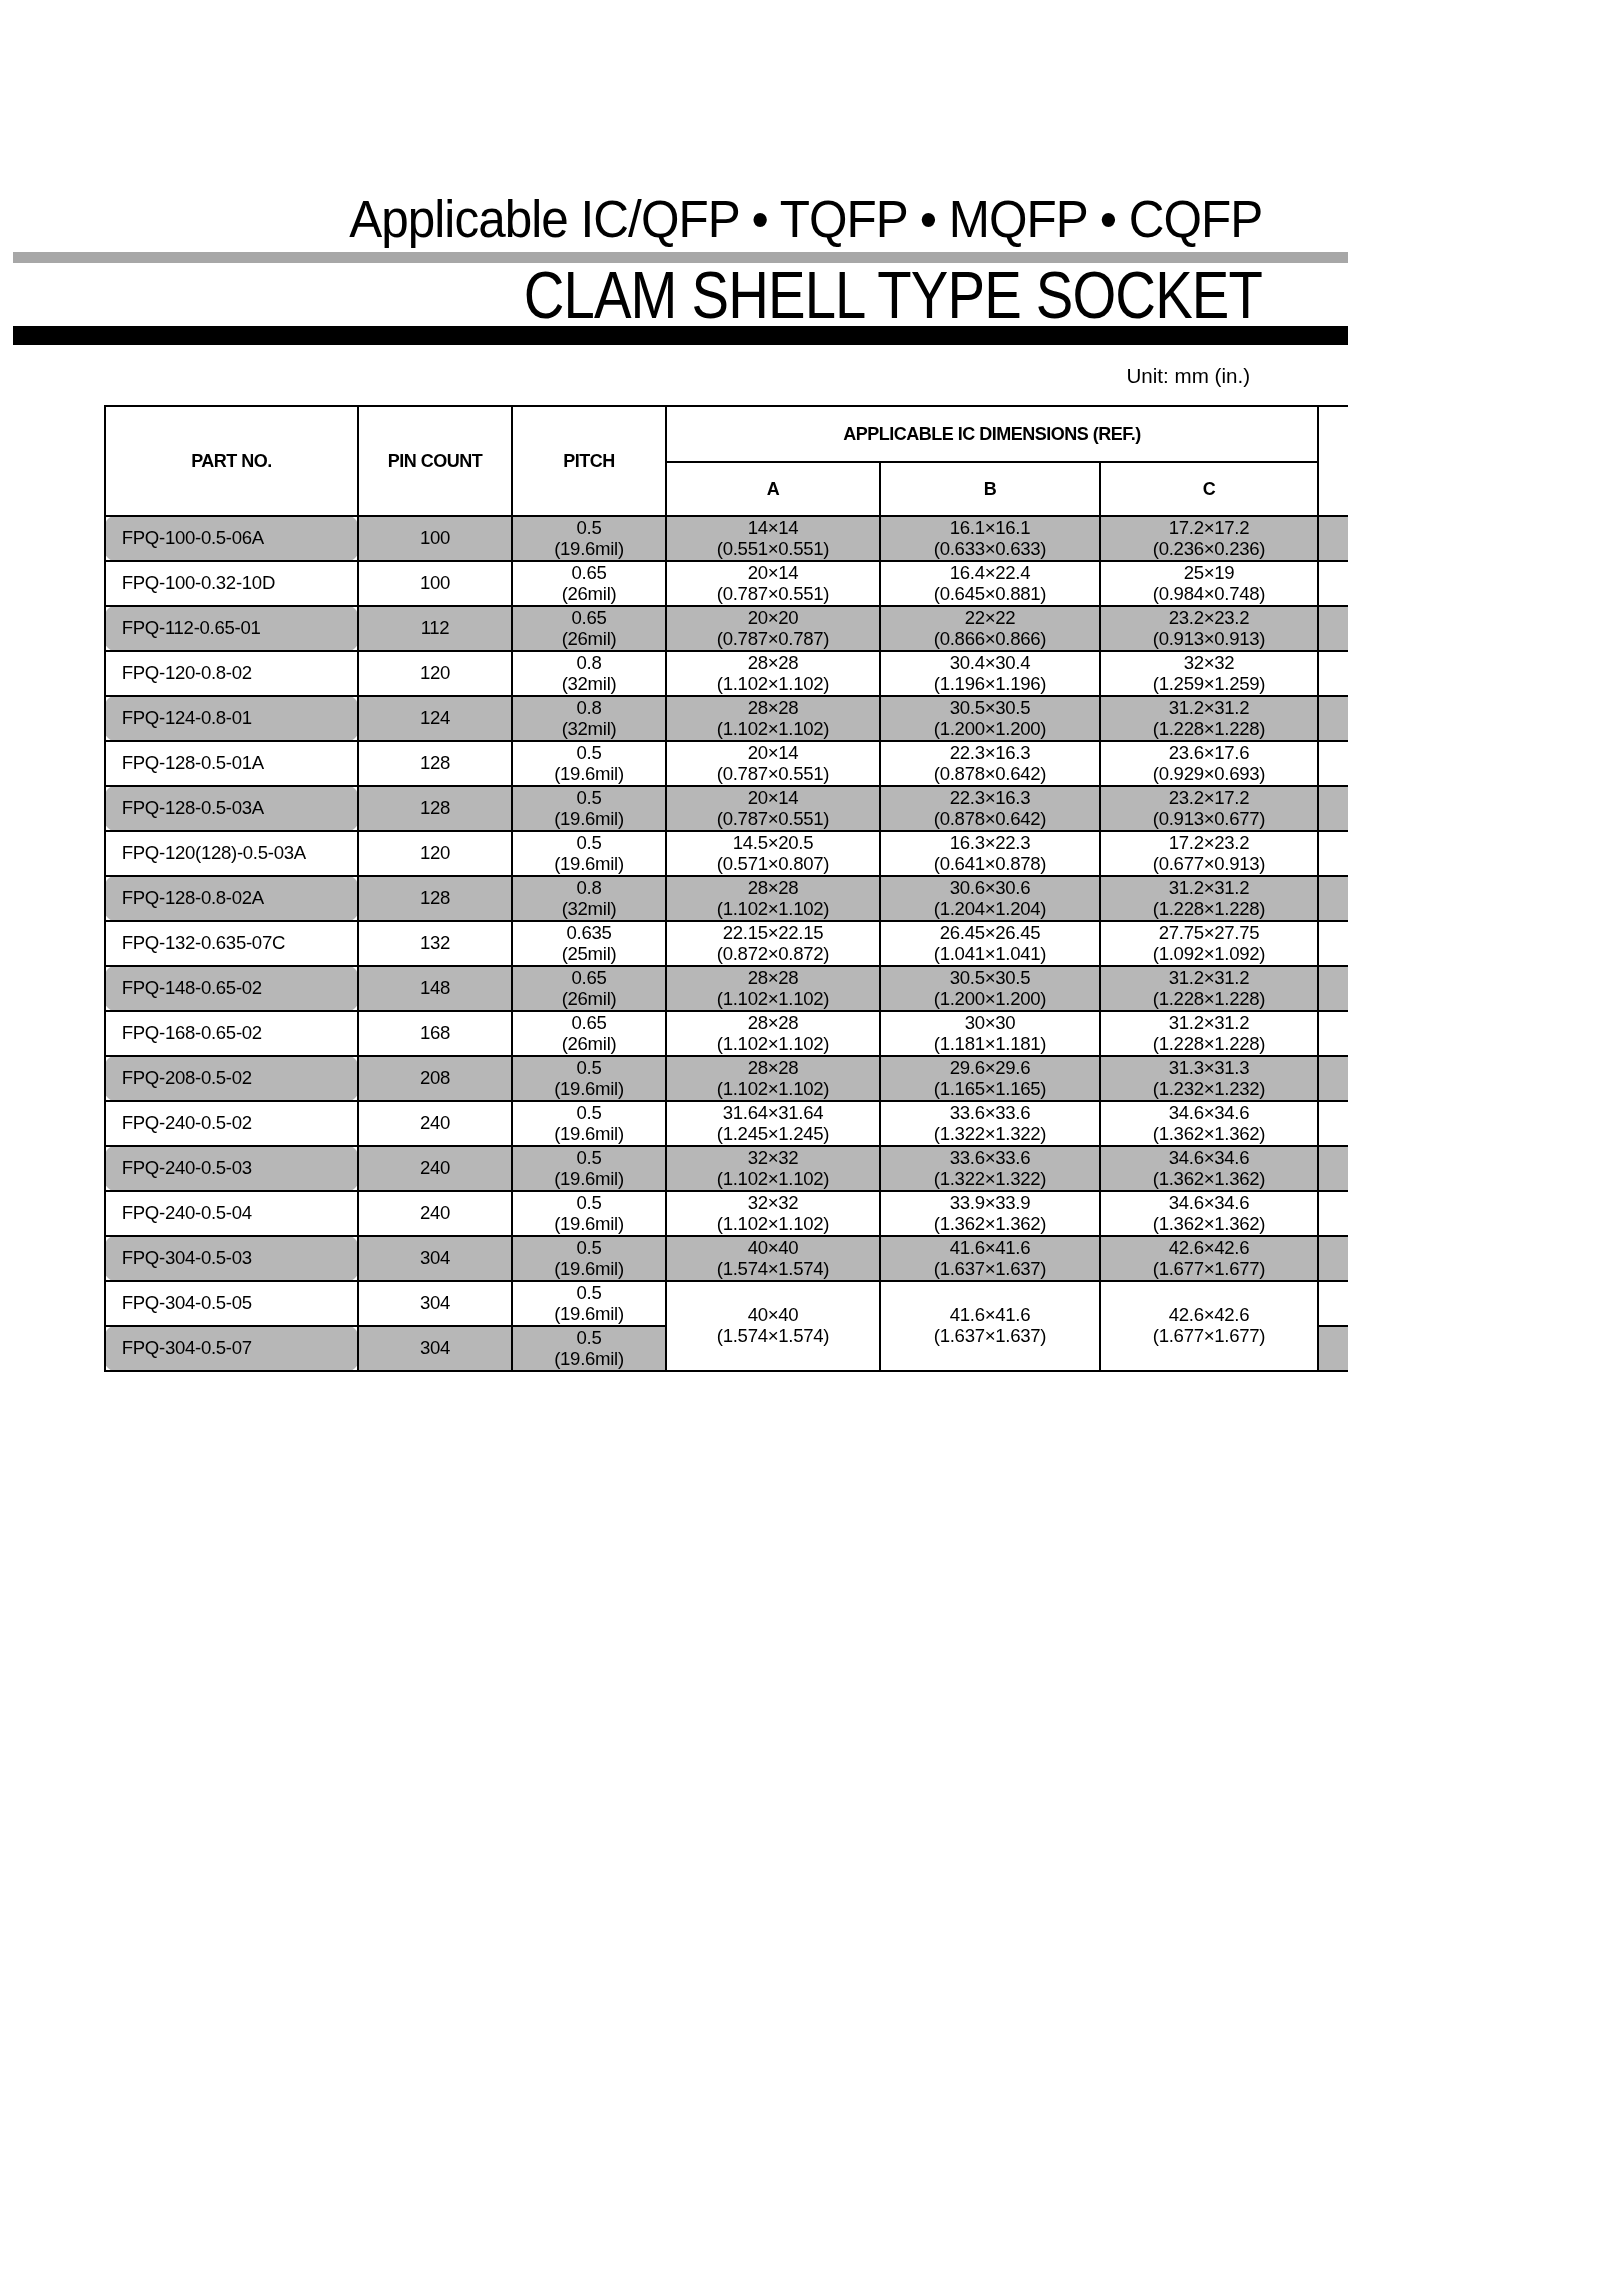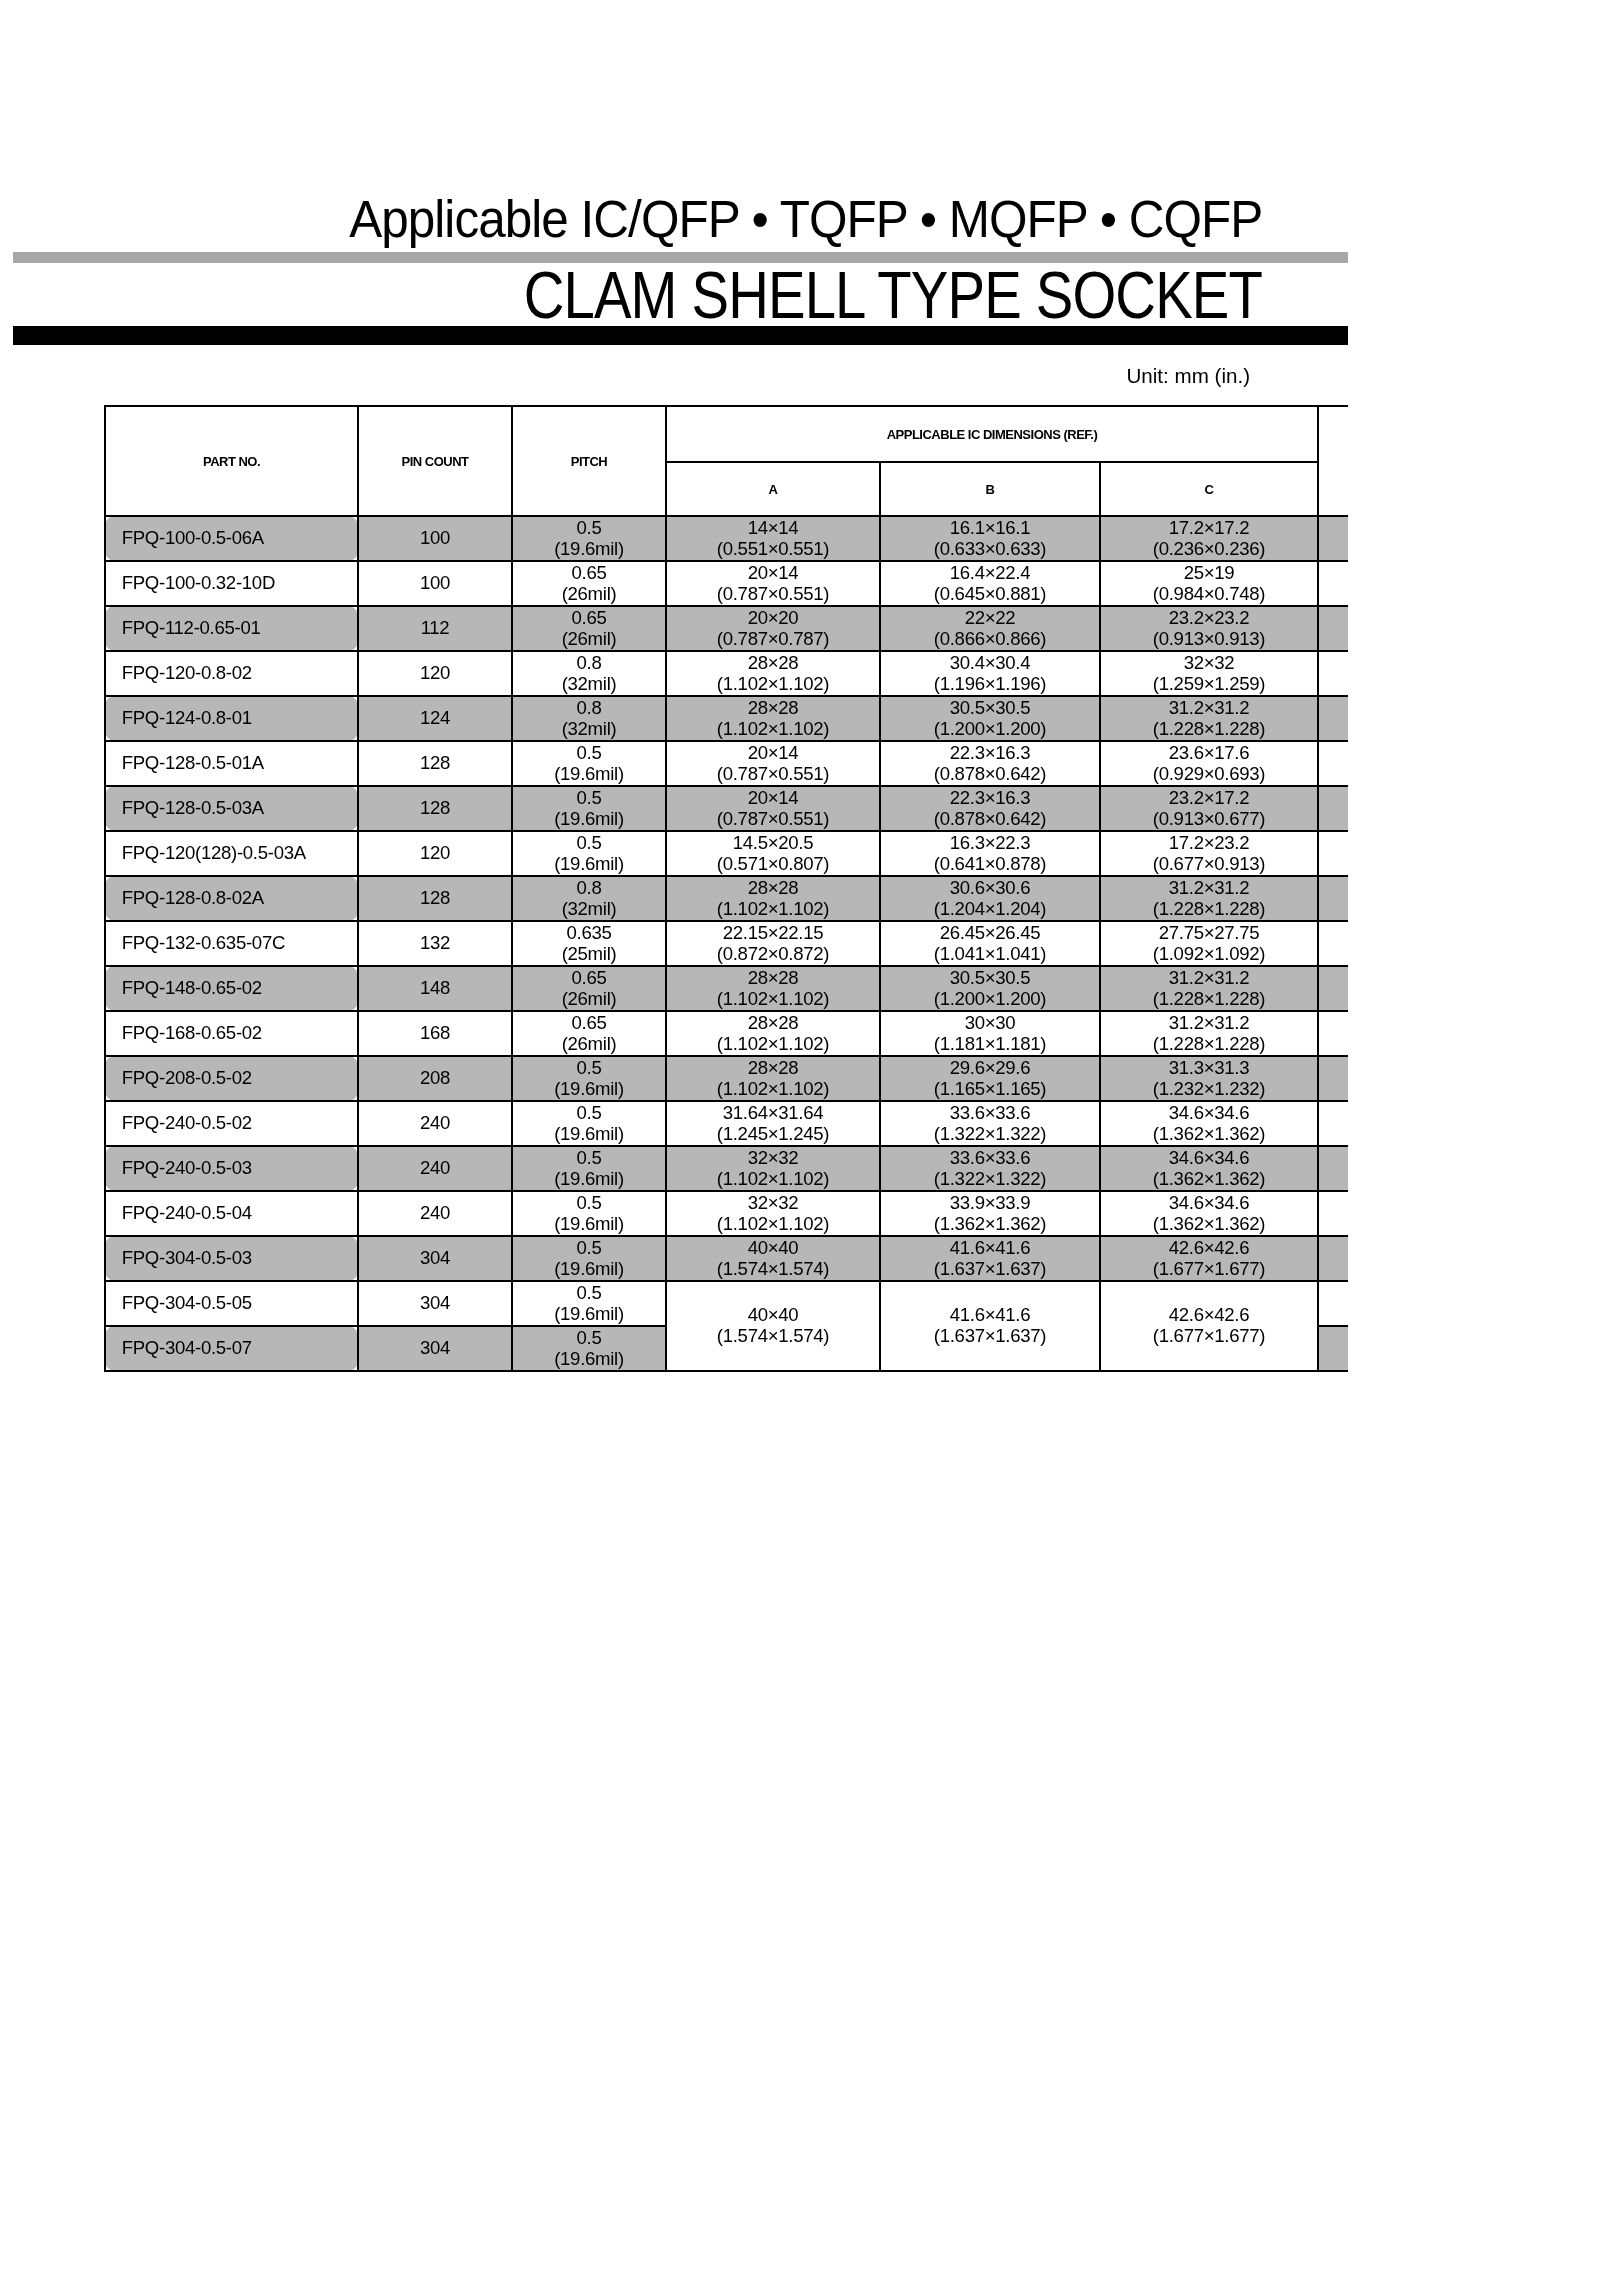--- a/index.html
+++ b/index.html
@@ -56,21 +56,21 @@
     width:1442px;
     border-collapse:collapse; table-layout:fixed;
     border:2.9px solid #000;
   }
   table.parts th, table.parts td{
     border:2px solid #000;
     text-align:center; vertical-align:middle;
     overflow:hidden;
   }
   thead th{
-    font-size:13px; font-weight:bold;
+    font-size:18px; font-weight:bold;
     letter-spacing:-0.5px;
     background:#fff;
   }
   thead tr.h1{height:56px;}
   thead tr.h2{height:54px;}
   tbody tr{height:45px;}
   tbody td{
     font-size:18.6px; line-height:20.6px;
     letter-spacing:-0.3px;
     background:transparent;

